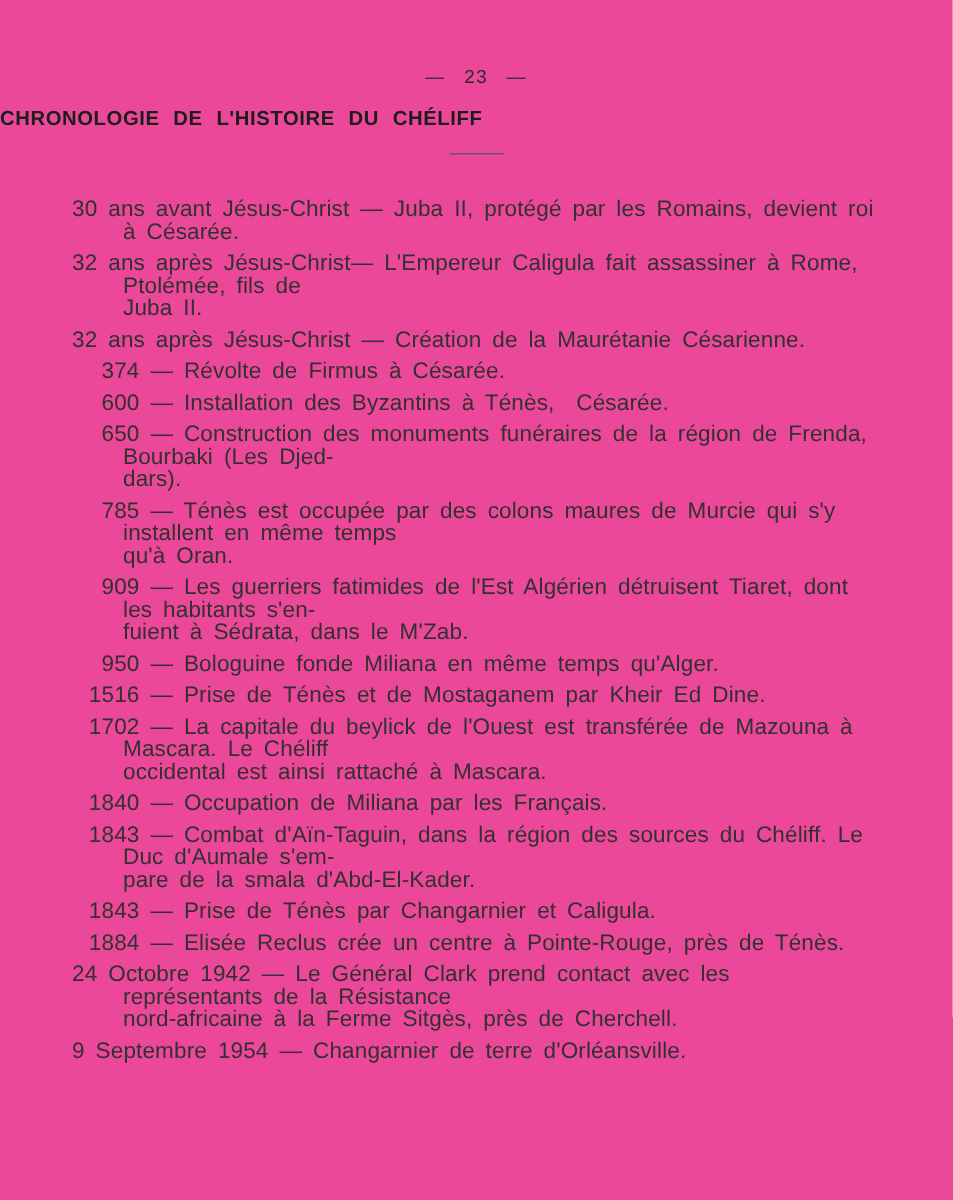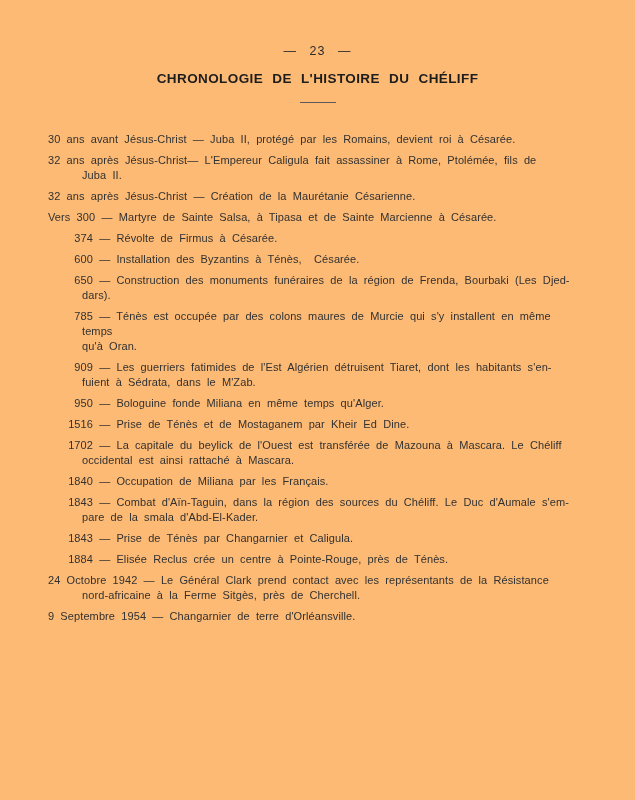--- a/index.html
+++ b/index.html
@@ -11,54 +11,54 @@
     height: 800px;
     overflow: hidden;
     background: #fcfcfa;
     font-family: "Liberation Sans", sans-serif;
     color: #303030;
   }
   .page {
     position: relative;
     width: 635px;
     height: 800px;
-    background: #fdba74;
+    background: #ec4899;
     box-sizing: border-box;
     padding-top: 44px;
   }
   .page-number {
     text-align: center;
     font-size: 12.5px;
     line-height: 14px;
     letter-spacing: 1px;
     word-spacing: 8px;
     color: #2b2b2b;
     white-space: pre;
   }
   .title {
-    text-align: center;
+    text-align: left;
     font-size: 13.5px;
     line-height: 15px;
     font-weight: bold;
     letter-spacing: 0.4px;
     word-spacing: 5px;
     color: #1d1d1d;
     margin-top: 13px;
   }
   .title-rule {
     width: 36px;
     height: 1px;
     background: #5a5a5a;
     margin: 16px auto 0 auto;
   }
   .entries {
     margin: 29px 45px 0 48px;
   }
   .entry {
-    font-size: 11px;
+    font-size: 15px;
     line-height: 15px;
     word-spacing: 3px;
     letter-spacing: 0.1px;
     margin: 0 4px 6px 0;
     padding-left: 34px;
     text-indent: -34px;
     white-space: pre-wrap;
     color: #313131;
   }
   .entry .date {
@@ -75,21 +75,20 @@
 <div class="page">
   <div class="page-number">— 23 —</div>
   <h1 class="title" style="margin-bottom:0;">CHRONOLOGIE DE L'HISTOIRE DU CHÉLIFF</h1>
   <div class="title-rule"></div>
 
   <div class="entries">
     <p class="entry"><span class="date">30 ans avant Jésus-Christ</span><span class="sep"> — </span><span class="text">Juba II, protégé par les Romains, devient roi à Césarée.</span></p>
     <p class="entry"><span class="date">32 ans après Jésus-Christ</span><span class="sep">— </span><span class="text">L'Empereur Caligula fait assassiner à Rome, Ptolémée, fils de
 Juba II.</span></p>
     <p class="entry"><span class="date">32 ans après Jésus-Christ</span><span class="sep"> — </span><span class="text">Création de la Maurétanie Césarienne.</span></p>
-    <p class="entry"><span class="date">Vers 300</span><span class="sep"> — </span><span class="text">Martyre de Sainte Salsa, à Tipasa et de Sainte Marcienne à Césarée.</span></p>
     <p class="entry"><span class="date">374</span><span class="sep"> — </span><span class="text">Révolte de Firmus à Césarée.</span></p>
     <p class="entry"><span class="date">600</span><span class="sep"> — </span><span class="text">Installation des Byzantins à Ténès,  Césarée.</span></p>
     <p class="entry"><span class="date">650</span><span class="sep"> — </span><span class="text">Construction des monuments funéraires de la région de Frenda, Bourbaki (Les Djed-
 dars).</span></p>
     <p class="entry"><span class="date">785</span><span class="sep"> — </span><span class="text">Ténès est occupée par des colons maures de Murcie qui s'y installent en même temps
 qu'à Oran.</span></p>
     <p class="entry"><span class="date">909</span><span class="sep"> — </span><span class="text">Les guerriers fatimides de l'Est Algérien détruisent Tiaret, dont les habitants s'en-
 fuient à Sédrata, dans le M'Zab.</span></p>
     <p class="entry"><span class="date">950</span><span class="sep"> — </span><span class="text">Bologuine fonde Miliana en même temps qu'Alger.</span></p>
     <p class="entry"><span class="date">1516</span><span class="sep"> — </span><span class="text">Prise de Ténès et de Mostaganem par Kheir Ed Dine.</span></p>

